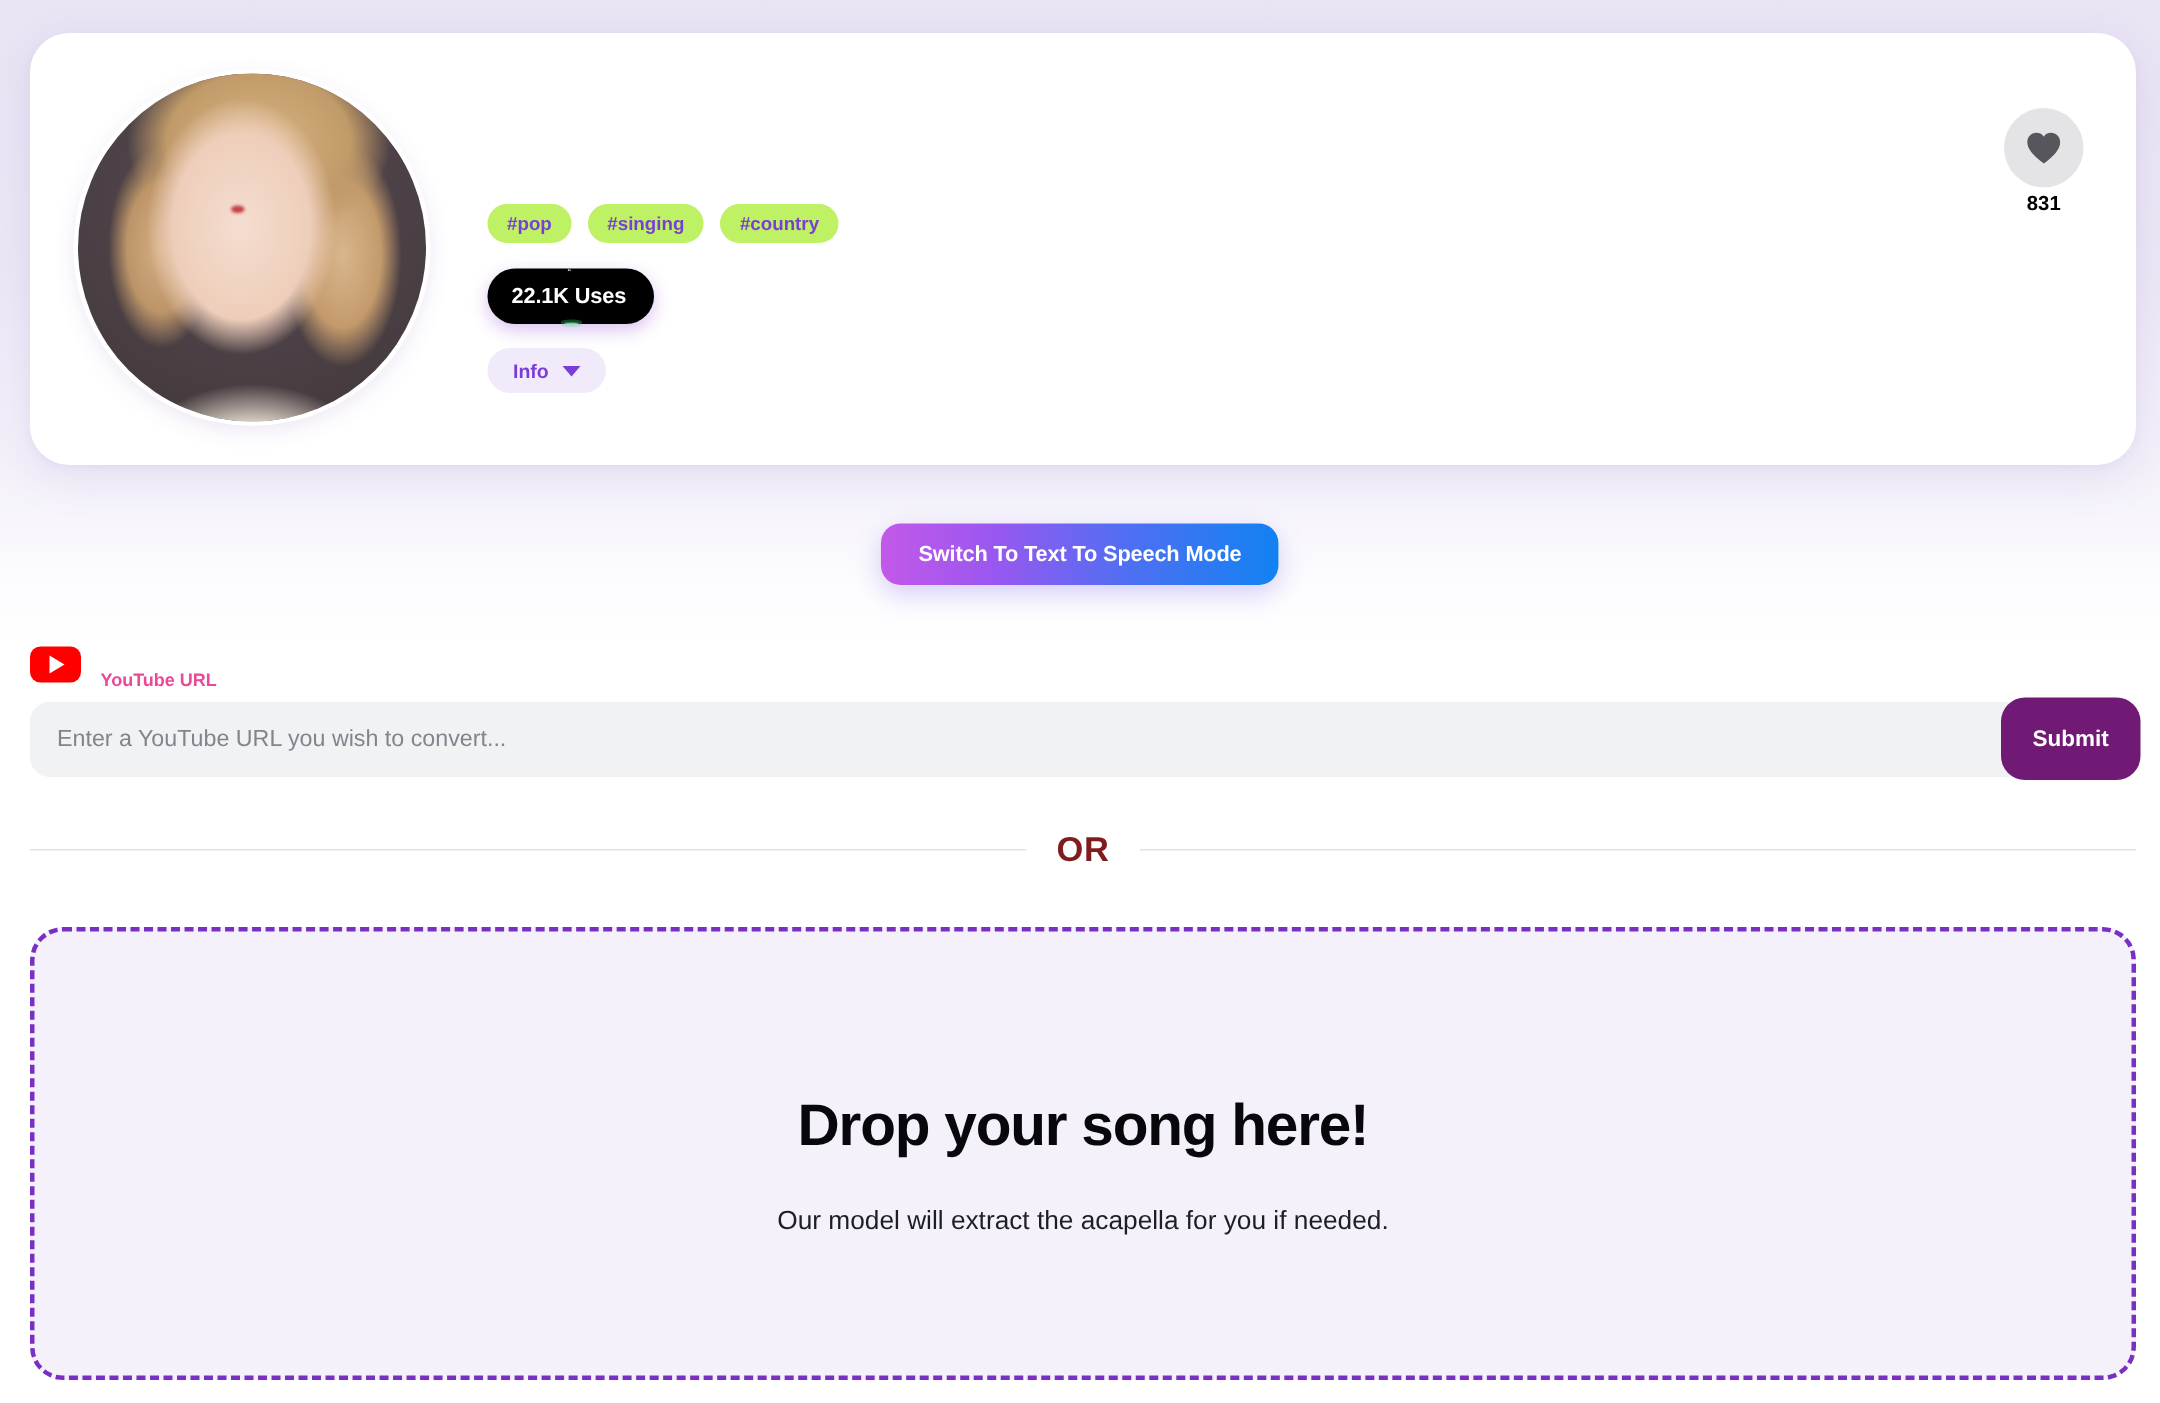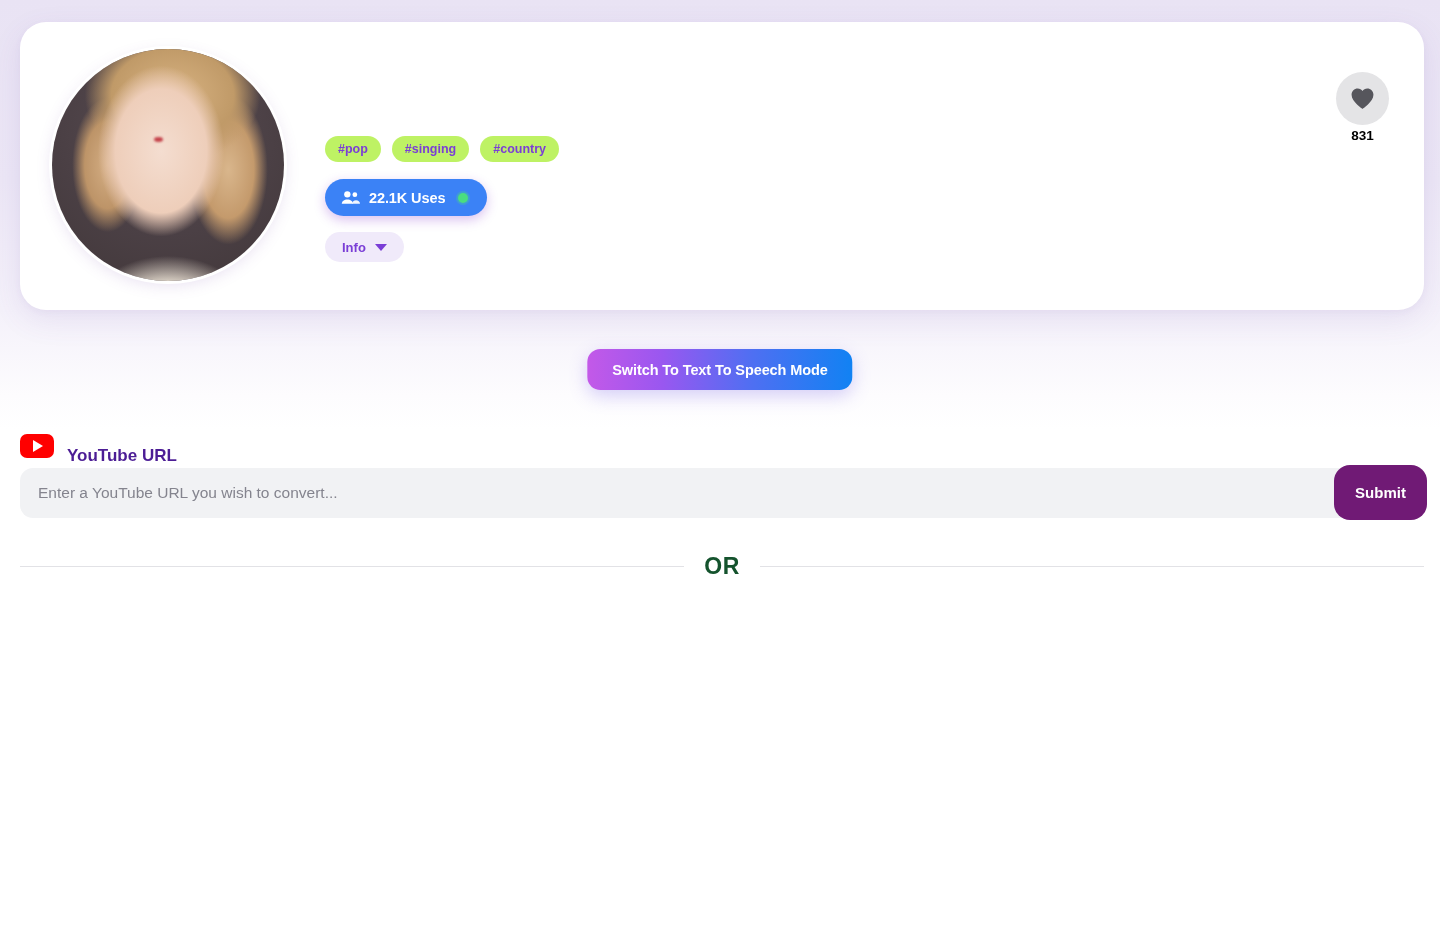--- a/index.html
+++ b/index.html
@@ -107,27 +107,28 @@
     border-radius: 999px;
     white-space: nowrap;
   }
 
   
   .uses-badge {
     position: absolute;
     top: 157px;
     left: 305px;
     height: 37px;
-    background: #3b82f6;
+    background: #000000;
     border-radius: 999px;
     display: flex;
     align-items: center;
     gap: 9px;
     padding: 0 19px 0 16px;
     box-shadow: 0 4px 12px rgba(123, 34, 201, 0.28);
+    flex-direction: column;
   }
   .uses-badge .people-icon { width: 19px; height: 15px; display: block; }
   .uses-label {
     color: #ffffff;
     font-size: 14.5px;
     font-weight: 700;
     letter-spacing: -0.1px;
   }
   .status-dot {
     width: 10px; height: 10px;
@@ -213,21 +214,21 @@
     align-items: center;
     justify-content: center;
   }
   .yt-icon .play {
     width: 0; height: 0;
     border-top: 6px solid transparent;
     border-bottom: 6px solid transparent;
     border-left: 10px solid #ffffff;
     margin-left: 2px;
   }
-  .yt-label { font-size: 17px; font-weight: 700; color: #4c1d95; margin-top: 20px; }
+  .yt-label { font-size: 12px; font-weight: 700; color: #ec4899; margin-top: 20px; }
 
   
   .url-input {
     position: absolute;
     top: 468px;
     left: 20px;
     width: 1402px;
     height: 50px;
     background: #f1f2f4;
     border: none;
@@ -260,21 +261,21 @@
   .or-row {
     position: absolute;
     top: 553px;
     left: 20px;
     width: 1404px;
     display: flex;
     align-items: center;
     gap: 20px;
   }
   .or-line { flex: 1; height: 1px; background: #e2e2e6; }
-  .or-text { color: #14532d; font-size: 23px; font-weight: 700; letter-spacing: 0.4px; }
+  .or-text { color: #7f1d1d; font-size: 23px; font-weight: 700; letter-spacing: 0.4px; }
 
   
   .dropzone {
     position: absolute;
     top: 618px;
     left: 20px;
     width: 1404px;
     height: 302px;
     border: 3px dashed #7a2fc4;
     border-radius: 22px;
@@ -356,14 +357,18 @@
   <input class="url-input" type="text" placeholder="Enter a YouTube URL you wish to convert..." style="">
 
   <button class="submit-btn">Submit</button>
 
   <div class="or-row">
     <span class="or-line"></span>
     <span class="or-text">OR</span>
     <span class="or-line"></span>
   </div>
 
+  <div class="dropzone">
+    <div class="drop-title">Drop your song here!</div>
+    <div class="drop-sub">Our model will extract the acapella for you if needed.</div>
+  </div>
 
 </div>
 
 </body></html>

